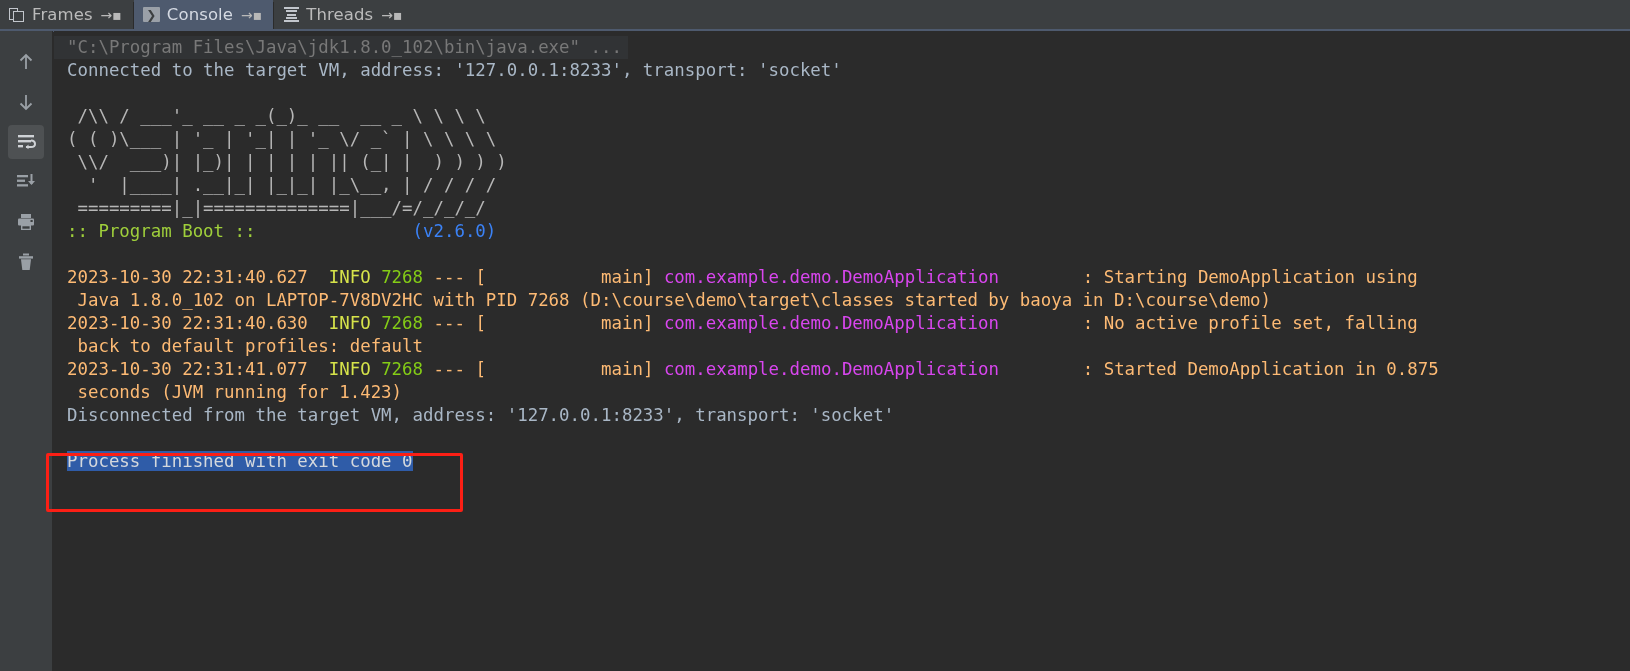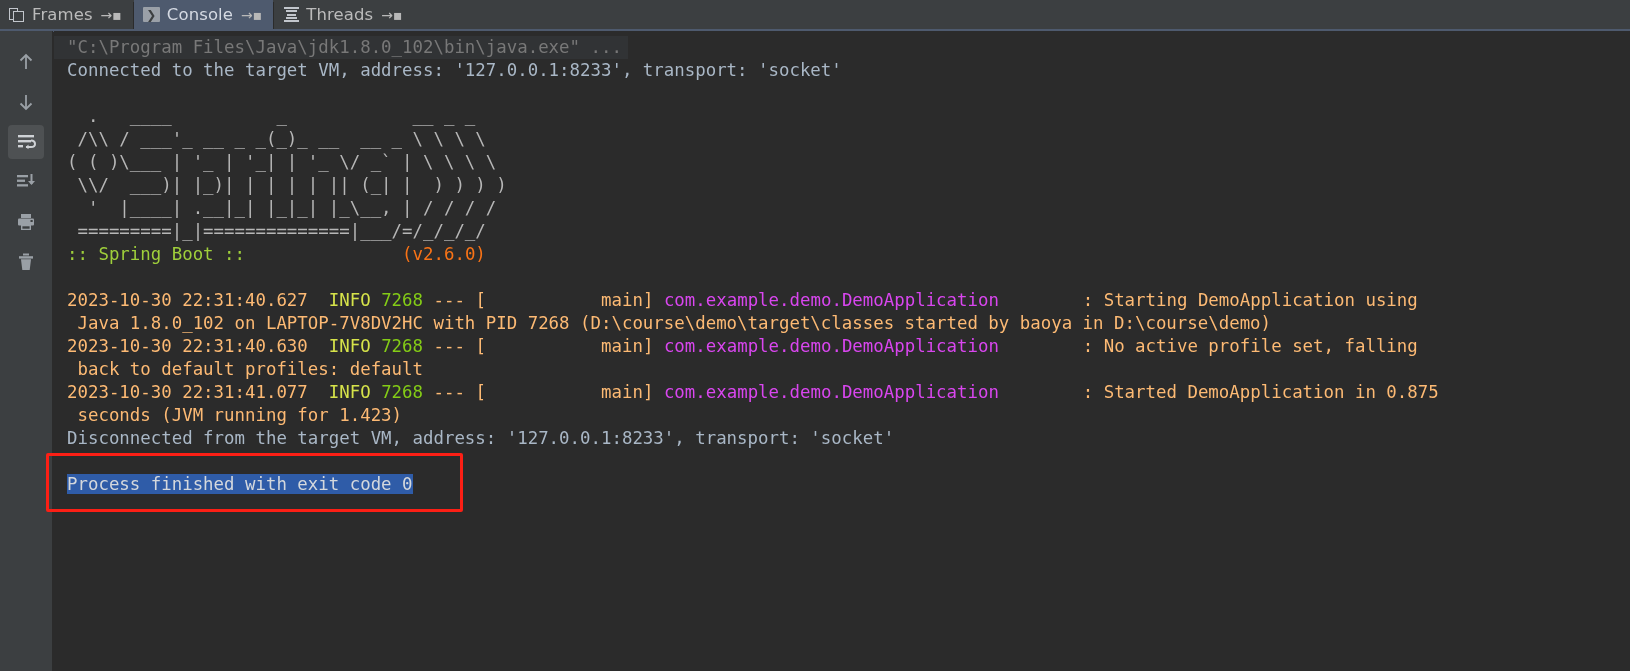--- a/index.html
+++ b/index.html
@@ -152,21 +152,21 @@
     color: #787878;
     background: #313335;
     display: inline-block;
     padding-right: 6px;
   }
   .cmdrow { height: 23px; }
   .line.blank { color: transparent; }
 
   .c-white   { color: #fdba74; }
   .c-springgreen { color: #9fcf3b; }
-  .c-orange  { color: #f97316; }
+  .c-orange  { color: #3b82f6; }
   .c-info    { color: #d6e34a; text-align: center; }
   .c-pid     { color: #84cc16; }
   .c-class   { color: #d946ef; }
   .c-ascii   { color: #b7b7b7; }
 
   .sel {
     background: #2f5ca8;
     color: #d4d8dd;
   }
 
@@ -281,28 +281,27 @@
   <div class="console">
 
     <div class="cmdrow">
       <div class="line cmd">"C:\Program Files\Java\jdk1.8.0_102\bin\java.exe" ...</div>
     </div>
 
     <div class="line">Connected to the target VM, address: '127.0.0.1:8233', transport: 'socket'</div>
 
     <div class="line blank"> </div>
 
-    <div class="line c-ascii">  .   ____          _            __ _ _</div>
     <div class="line c-ascii"> /\\ / ___'_ __ _ _(_)_ __  __ _ \ \ \ \</div>
     <div class="line c-ascii">( ( )\___ | '_ | '_| | '_ \/ _` | \ \ \ \</div>
     <div class="line c-ascii"> \\/  ___)| |_)| | | | | || (_| |  ) ) ) )</div>
     <div class="line c-ascii">  '  |____| .__|_| |_|_| |_\__, | / / / /</div>
     <div class="line c-ascii"> =========|_|==============|___/=/_/_/_/</div>
 
-    <div class="line"><span class="c-springgreen">:: Spring Boot ::</span><span>               </span><span class="c-orange">(v2.6.0)</span></div>
+    <div class="line"><span class="c-springgreen">:: Program Boot ::</span><span>               </span><span class="c-orange">(v2.6.0)</span></div>
 
     <div class="line blank"> </div>
 
     <div class="line"><span class="c-white">2023-10-30 22:31:40.627</span><span>  </span><span class="c-info">INFO</span><span> </span><span class="c-pid">7268</span><span> </span><span class="c-white">--- [</span><span>           </span><span class="c-white">main]</span><span> </span><span class="c-class">com.example.demo.DemoApplication</span><span>        </span><span class="c-white">:</span><span> </span><span class="c-white">Starting DemoApplication using</span></div>
     <div class="line c-white"> Java 1.8.0_102 on LAPTOP-7V8DV2HC with PID 7268 (D:\course\demo\target\classes started by baoya in D:\course\demo)</div>
 
     <div class="line"><span class="c-white">2023-10-30 22:31:40.630</span><span>  </span><span class="c-info">INFO</span><span> </span><span class="c-pid">7268</span><span> </span><span class="c-white">--- [</span><span>           </span><span class="c-white">main]</span><span> </span><span class="c-class">com.example.demo.DemoApplication</span><span>        </span><span class="c-white">:</span><span> </span><span class="c-white">No active profile set, falling</span></div>
     <div class="line c-white"> back to default profiles: default</div>
 
     <div class="line"><span class="c-white">2023-10-30 22:31:41.077</span><span>  </span><span class="c-info">INFO</span><span> </span><span class="c-pid">7268</span><span> </span><span class="c-white">--- [</span><span>           </span><span class="c-white">main]</span><span> </span><span class="c-class">com.example.demo.DemoApplication</span><span>        </span><span class="c-white">:</span><span> </span><span class="c-white">Started DemoApplication in 0.875</span></div>

